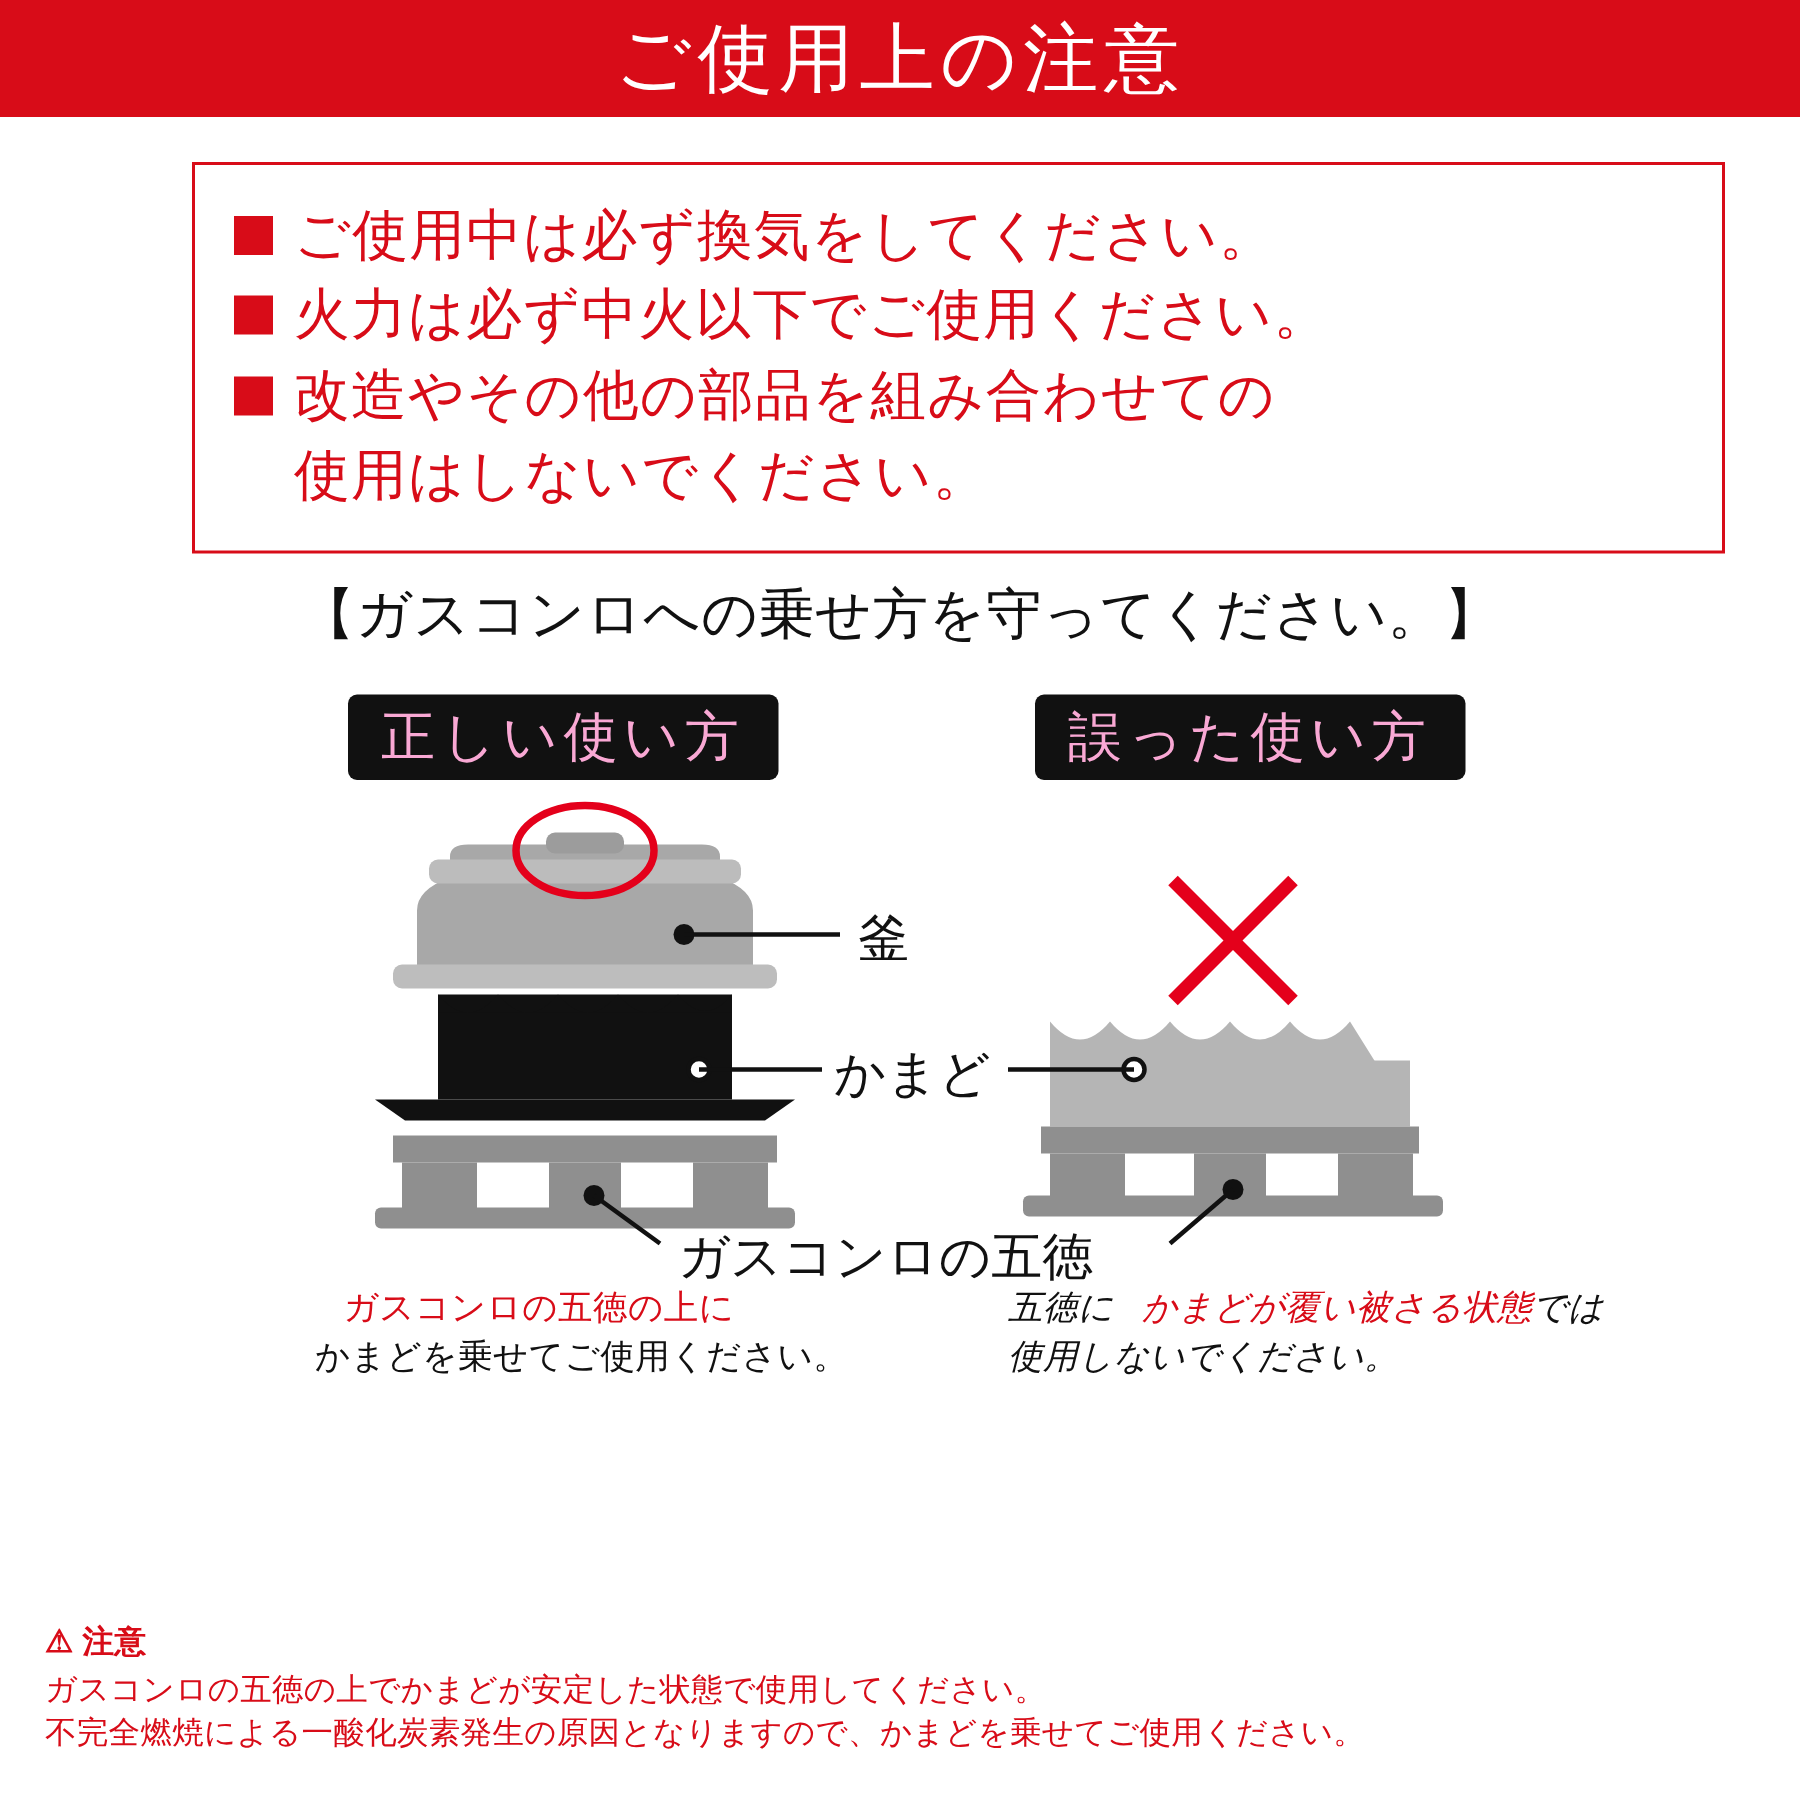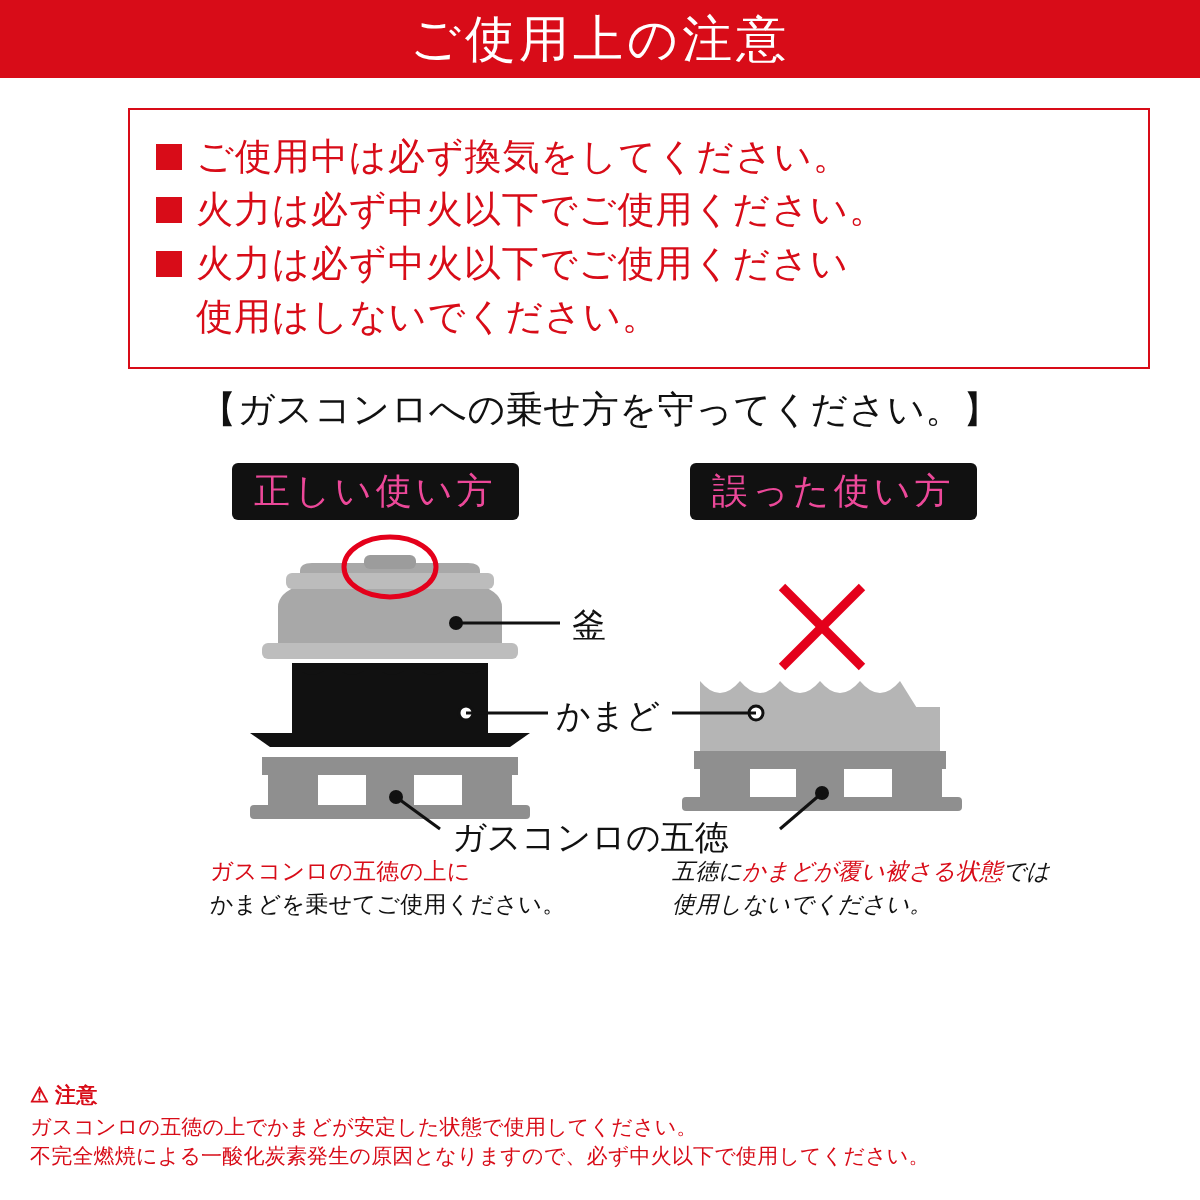--- a/index.html
+++ b/index.html
@@ -75,38 +75,38 @@
   
   .compare {
     position: relative;
     width: 1200px;
     height: 500px;
     margin-top: 10px;
   }
   .label-tag {
     position: absolute;
     background: #111111;
-    color: #ec4899;
+    color: #f9a8d4;
     font-size: 36px;
     letter-spacing: 4px;
     padding: 6px 22px 8px 22px;
     border-radius: 6px;
     line-height: 1.2;
   }
   .tag-correct { left: 232px; top: 18px; }
   .tag-wrong  { left: 690px; top: 18px; }
 
   .caption {
     position: absolute;
     font-size: 23px;
     line-height: 1.45;
     color: #111111;
     letter-spacing: 0.3px;
   }
-  .caption .red { color: #d80c18; }
+  .caption .red { color: #d80c18; margin-left: 19px; }
   .cap-left  { left: 210px; top: 410px; }
   .cap-right { left: 672px; top: 410px; font-style: italic; }
 
   .diagram-svg {
     position: absolute;
     left: 0;
     top: 0;
   }
 
   
@@ -144,21 +144,21 @@
 
   <div class="warning-item">
     <span class="bullet-square"></span>
     <span class="warning-text">火力は必ず中火以下でご使用ください。</span>
   </div>
 
 
   <div class="warning-item">
     <span class="bullet-square"></span>
     <span class="warning-text">
-      <span>火力は必ず中火以下でご使用ください</span>
+      <span>改造やその他の部品を組み合わせての</span>
       <span class="indent2">使用はしないでください。</span>
     </span>
   </div>
 
 </div>
 
 <div class="sub-heading">【ガスコンロへの乗せ方を守ってください。】</div>
 
 <div class="compare">
 
@@ -238,14 +238,14 @@
   </div>
 
 </div>
 
 <div class="footer-note">
   <span class="caution-head">
     <span>⚠</span>
     <span>注意</span>
   </span>
   <span class="line">ガスコンロの五徳の上でかまどが安定した状態で使用してください。</span>
-  <span class="line">不完全燃焼による一酸化炭素発生の原因となりますので、必ず中火以下で使用してください。</span>
+  <span class="line">不完全燃焼による一酸化炭素発生の原因となりますので、かまどを乗せてご使用ください。</span>
 </div>
 
 </body></html>

